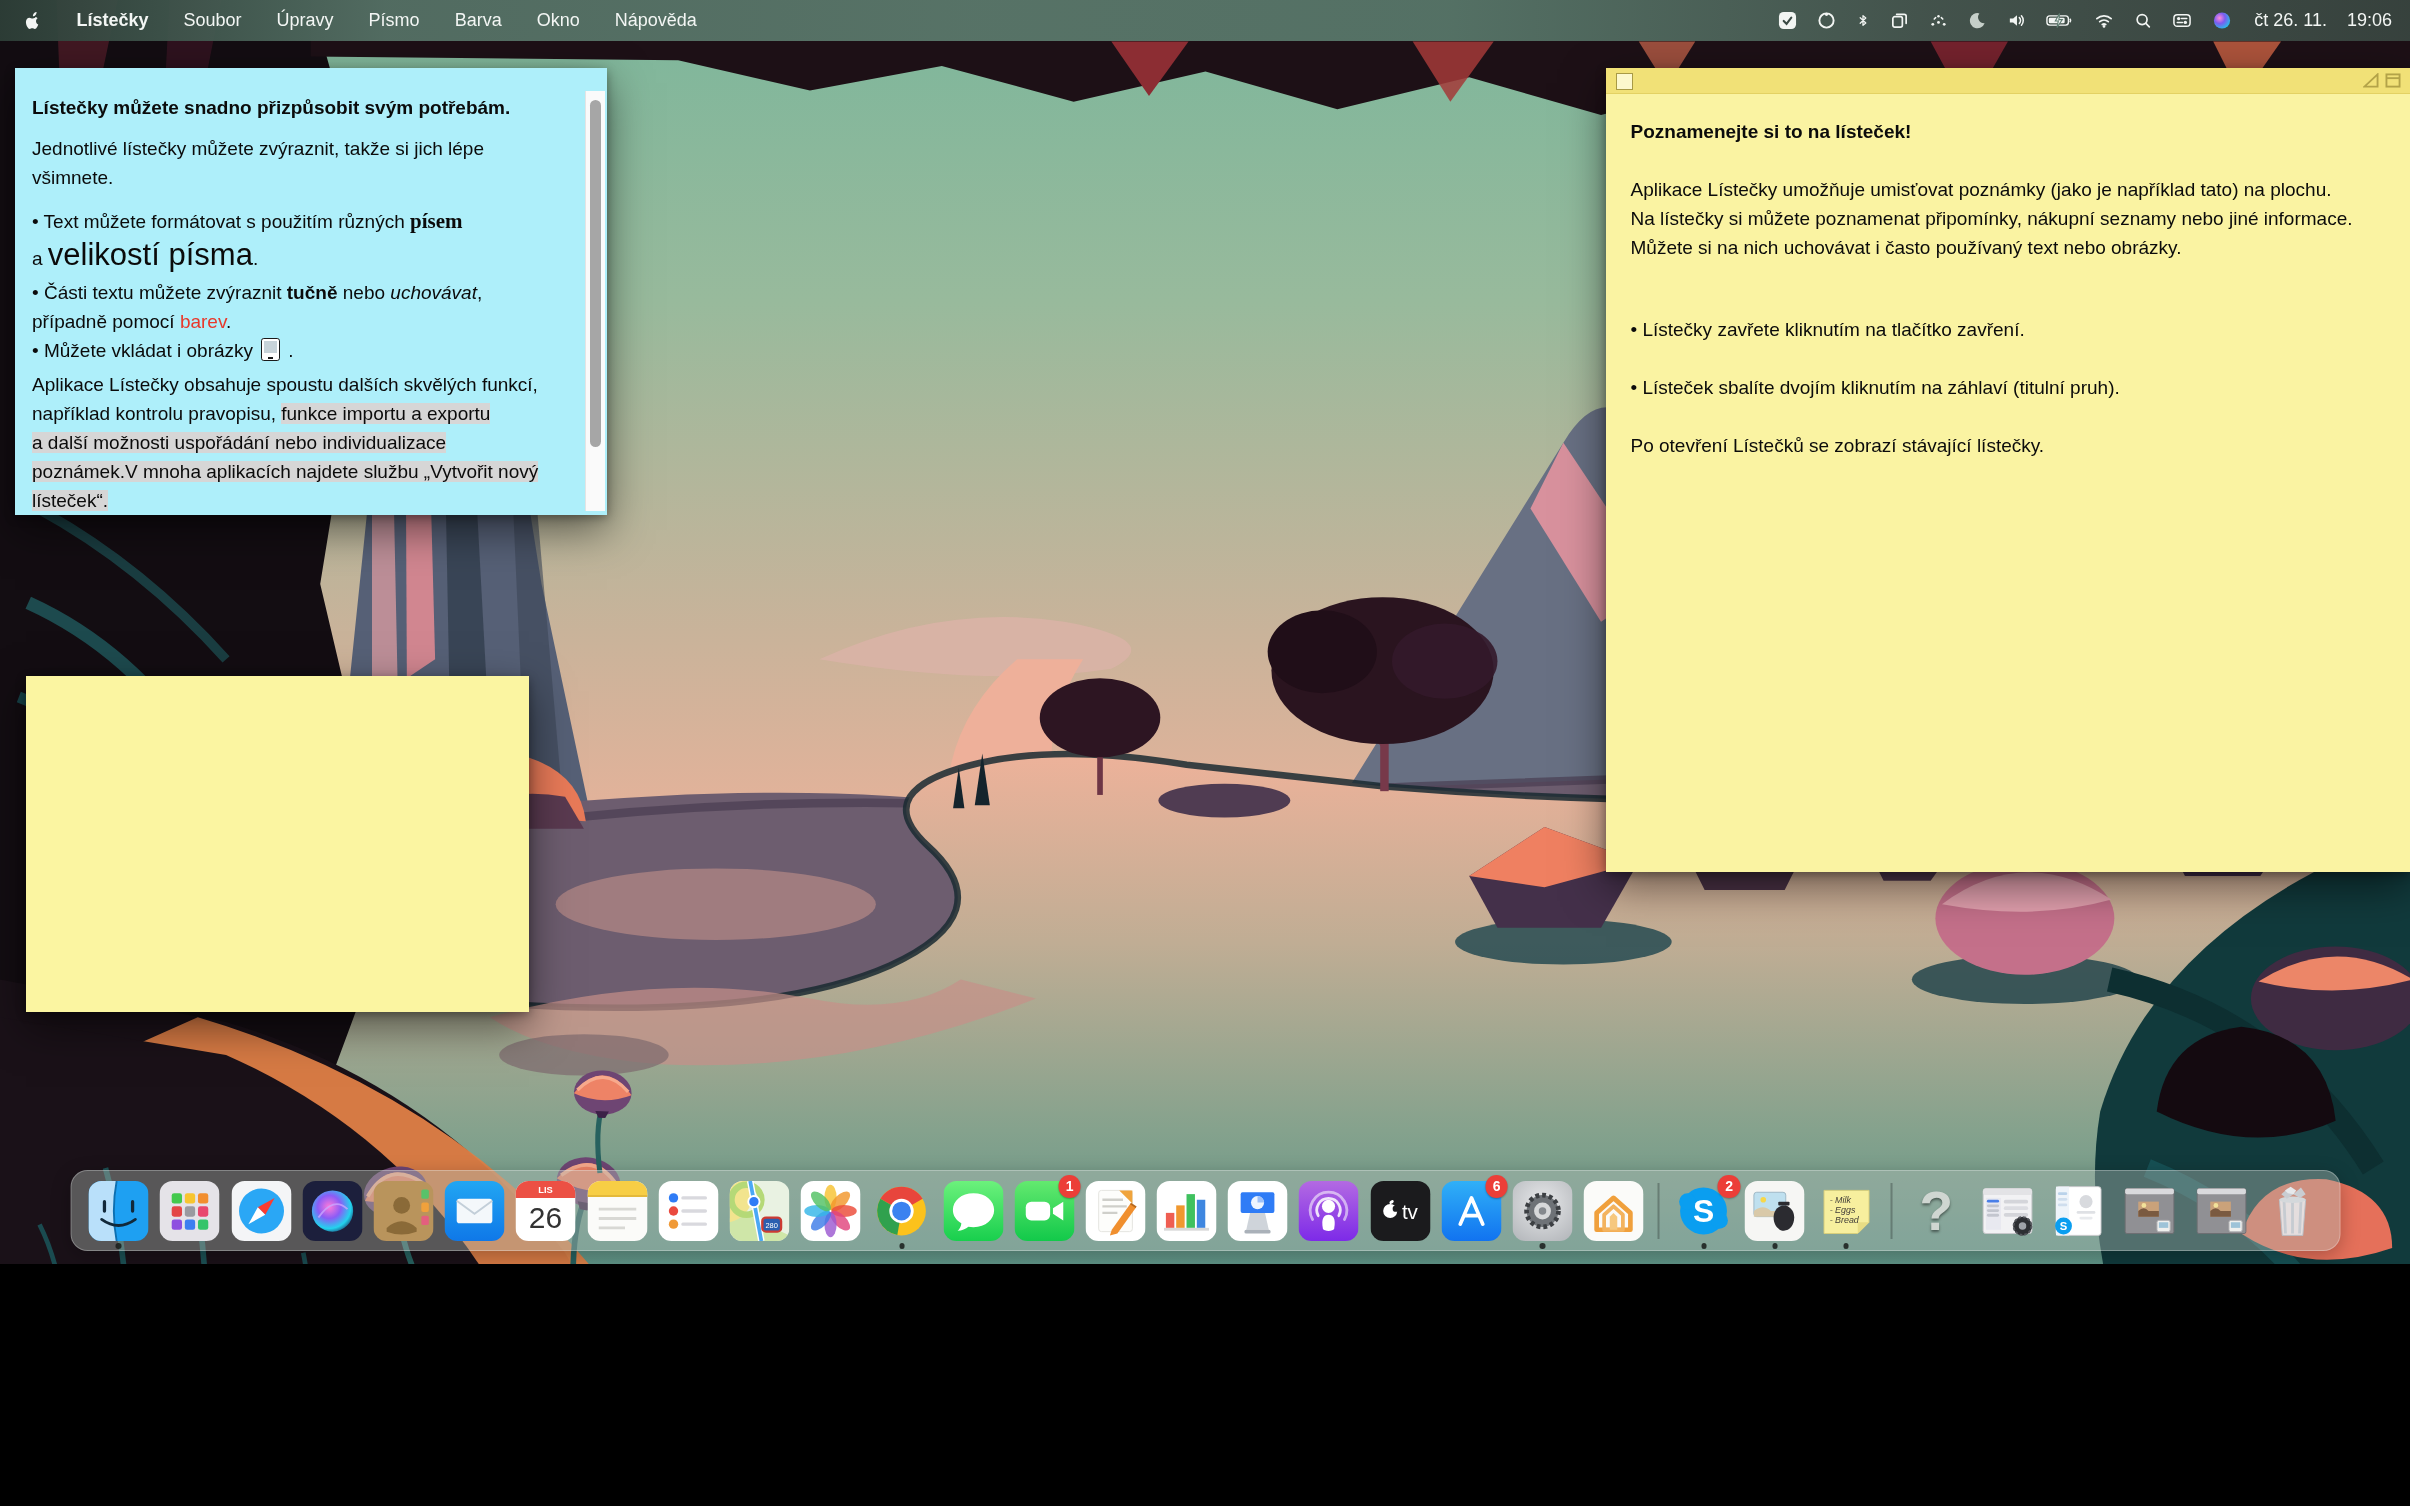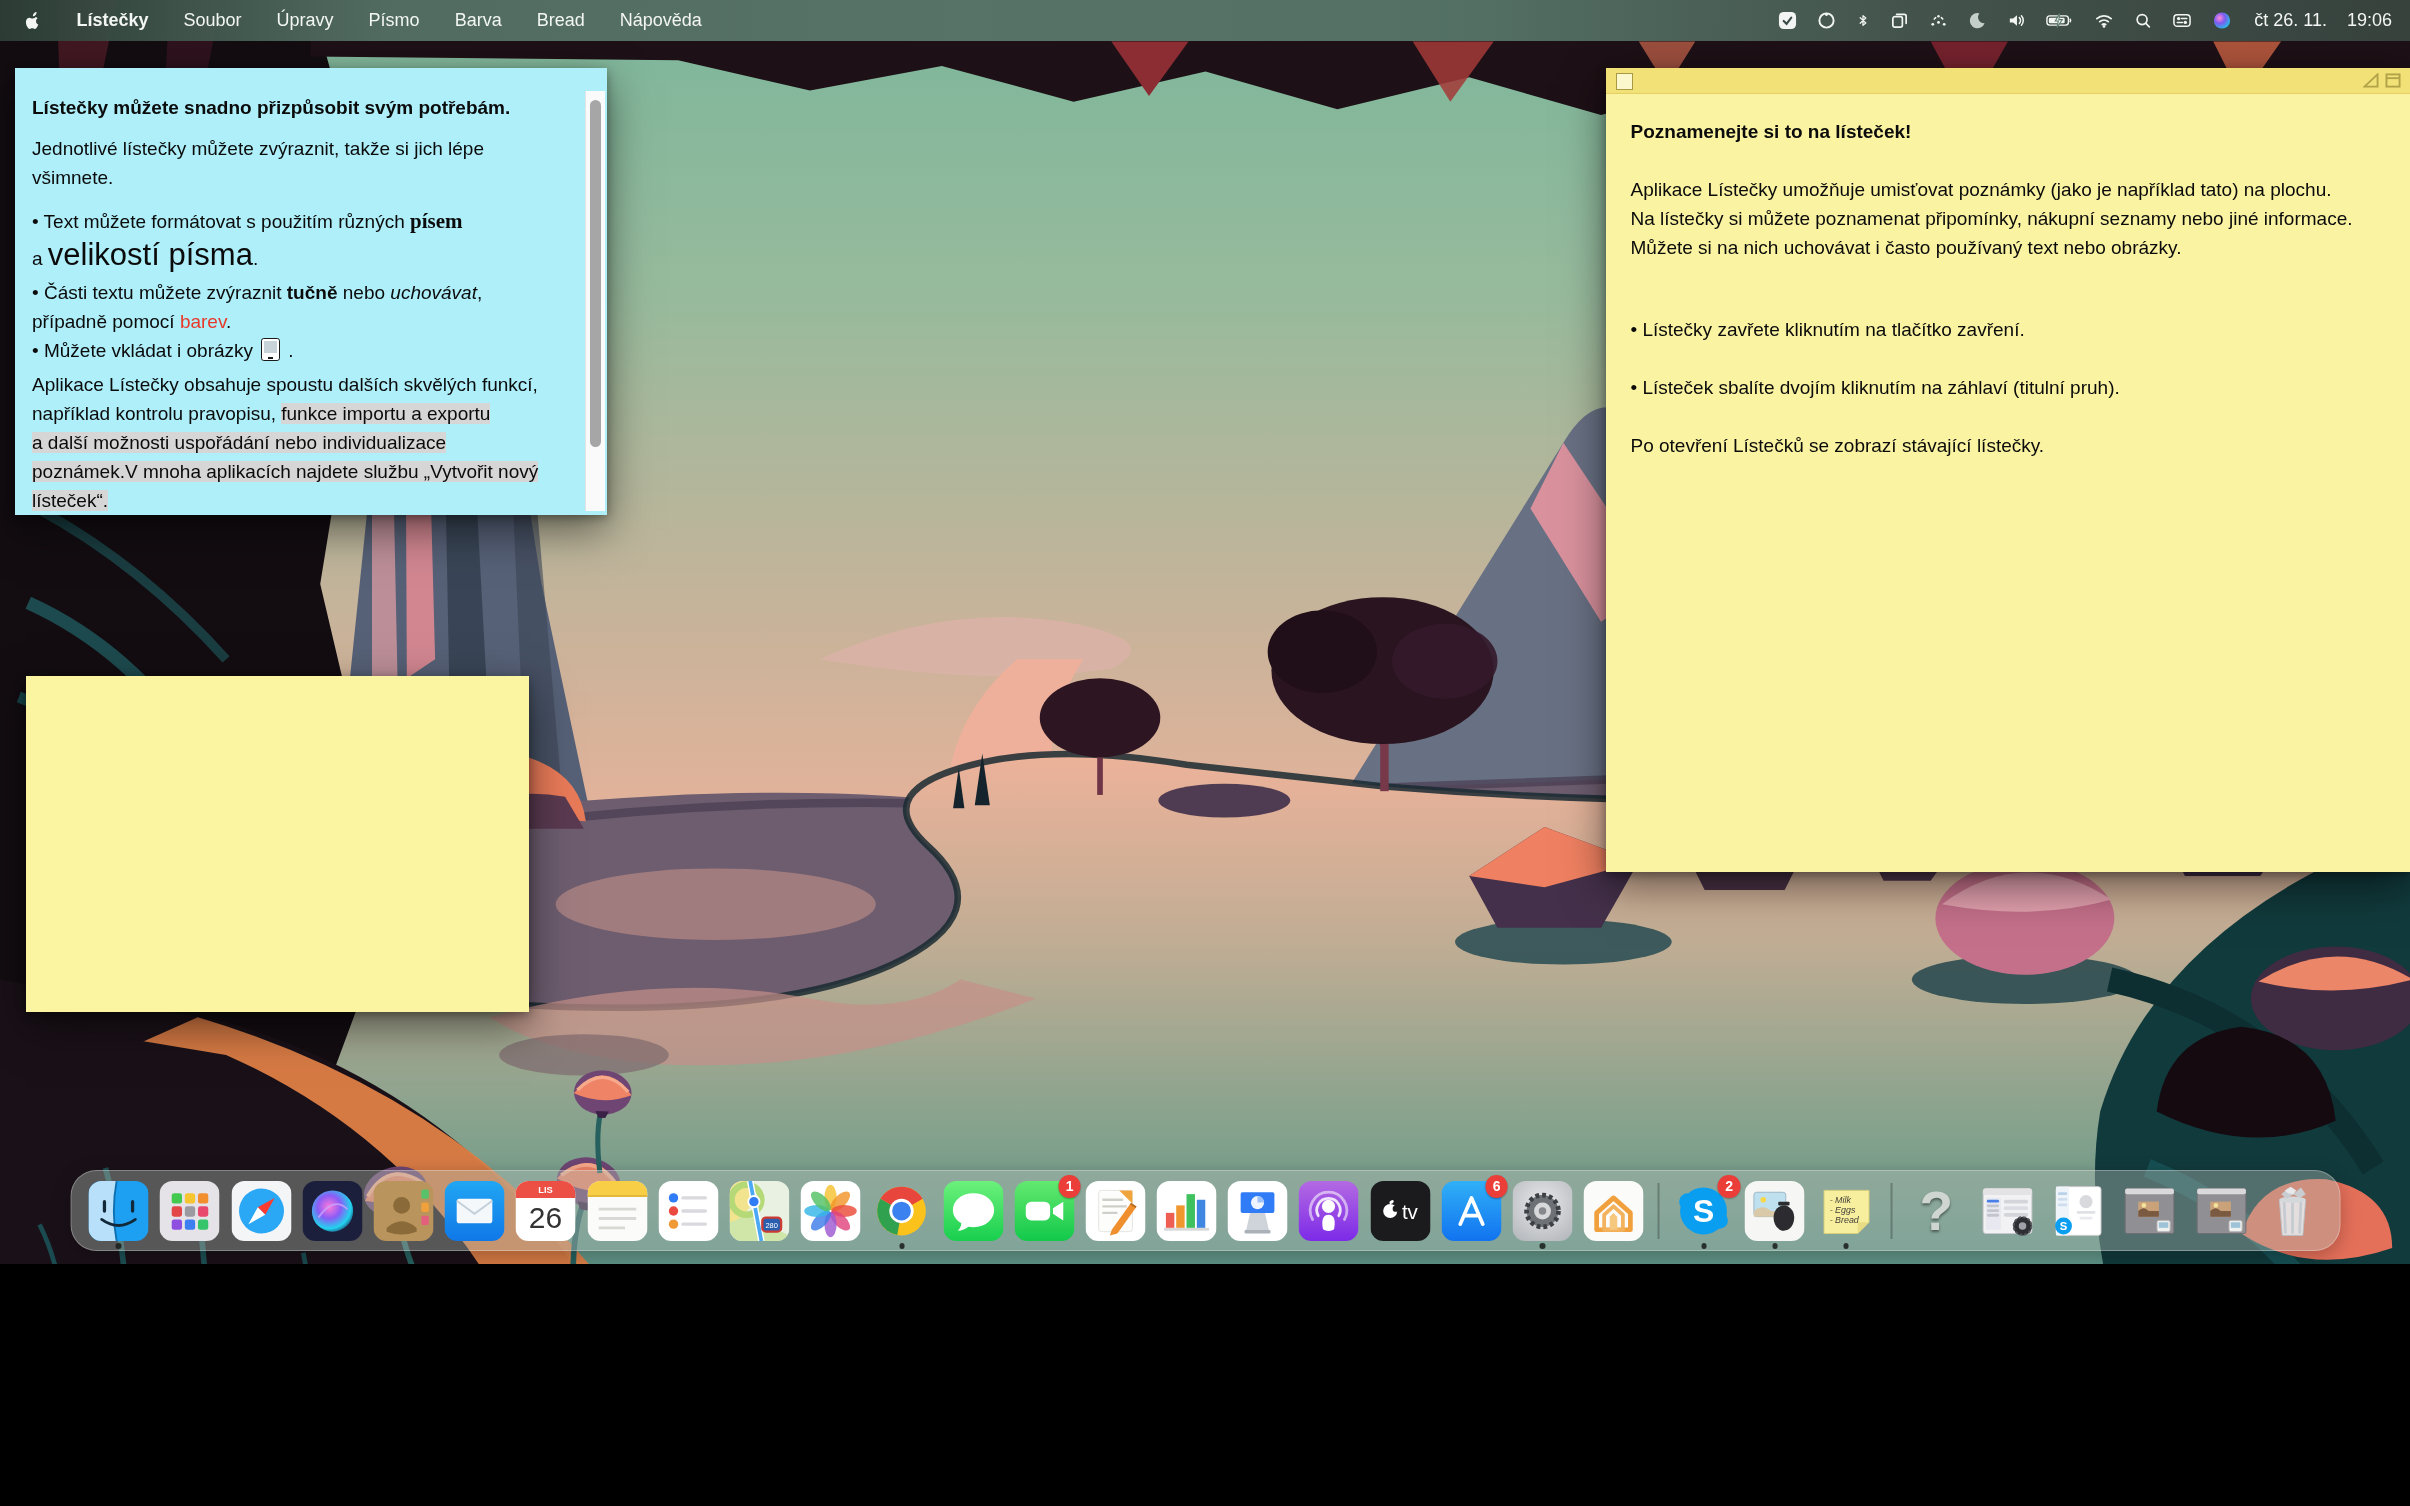--- a/index.html
+++ b/index.html
@@ -44,21 +44,21 @@
   .n-yellow{left:1606px;top:68px;width:804px;height:804px;background:#faf3a2;}
   .ny-titlebar{position:relative;height:25.4px;background:#f1e177;border-bottom:0.9px solid #e3d163;}
   .ny-close{position:absolute;left:10.4px;top:4.7px;width:15px;height:15px;border:1.9px solid #a89a45;background:#fcf8cd;}
   .ny-right{position:absolute;right:9.4px;top:4.7px;display:flex;gap:5.6px;align-items:center;}
   .ny-right svg{display:block;}
   .ny-content{padding:22.6px 24.5px 0 24.5px;font-size:19px;line-height:29px;color:#0b0b0b;}
   .ny-content p{margin:0 0 29px 0;}
   .ny-p1{margin-bottom:53px !important;}
 
   
-  #dock{position:absolute;left:50%;transform:translateX(-50%);bottom:13px;height:79px;z-index:20;display:flex;align-items:center;padding:0 12.2px;border-radius:26px;
+  #dock{position:absolute;left:50%;transform:translateX(-50%);bottom:13px;height:79px;z-index:20;display:flex;align-items:center;padding:0 12.2px;border-radius:17px;
     background:rgba(173,185,178,.42);border:0.9px solid rgba(255,255,255,.28);box-shadow:0 5.6px 19px rgba(0,0,0,.25);text-align:right;}
   .di{position:relative;width:60px;height:60px;margin:0 5.6px;flex:none;}
   .di .ic{width:60px;height:60px;display:block;}
   .dock-divider{width:1.9px;height:56px;background:rgba(40,50,46,.35);margin:0 8.5px;flex:none;}
   .badge{position:absolute;top:-5.6px;right:-6.6px;min-width:22.6px;height:22.6px;border-radius:11.3px;background:#ec3e38;color:#fff;font-size:14px;font-weight:bold;display:flex;align-items:center;justify-content:center;padding:0 3.8px;box-sizing:border-box;box-shadow:0 0.9px 1.9px rgba(0,0,0,.3);}
   .run{position:absolute;left:50%;bottom:-8.5px;width:5.6px;height:5.6px;margin-left:-2.8px;border-radius:50%;background:rgba(25,28,26,.85);}
   .help-q{width:60px;height:60px;display:flex;align-items:center;justify-content:center;font-size:55px;font-weight:bold;color:#cfd6d1;text-shadow:0 1.9px 2.8px rgba(0,0,0,.45);}
 </style>
 </head>
 <body>
@@ -213,21 +213,21 @@
         <svg viewBox="0 0 16 19">
             <path d="M10.7 4.6c.8 0 1.9-.6 2.5-1.3.6-.7 1-1.7.9-2.7-.9 0-1.9.6-2.6 1.3-.5.6-1 1.6-.8 2.7zm2.4 1.3c-1.3 0-2.4.8-3 .8-.7 0-1.7-.8-2.8-.8C5.8 5.9 4 7.3 4 10.1c0 1.7.6 3.5 1.4 4.7.7 1 1.3 1.9 2.2 1.9.9 0 1.3-.6 2.4-.6 1.1 0 1.4.6 2.4.6 1 0 1.6-.9 2.2-1.9.5-.7.9-1.5 1.1-2.3-1.3-.5-2.1-1.7-2.1-3.1 0-1.2.6-2.2 1.5-2.8-.6-.8-1.6-1.3-2.4-1.3z" transform="translate(-3.2 .4)"></path>
           </svg>
       </span>
       <span id="menus" style="display: inline-flex; gap: 35px;">
           <span class="mb-item mb-app">Lístečky</span>
           <span class="mb-item">Soubor</span>
           <span class="mb-item">Úpravy</span>
           <span class="mb-item">Písmo</span>
           <span class="mb-item">Barva</span>
-          <span class="mb-item">Bread</span>
+          <span class="mb-item">Okno</span>
           <span class="mb-item">Nápověda</span>
         </span>
     </div>
     <div class="mb-right">
       <span id="status-icons" style="display: inline-flex; gap: 20px; align-items: center;">
           <span class="st-ic">
             <svg viewBox="0 0 20 20" width="19">
               <rect x="1" y="1" width="18" height="18" rx="5" fill="#f2f5f3"></rect>
               <path d="M6 10.5 L9 13.5 L14 7" stroke="#3a4a44" stroke-width="2.2" fill="none" stroke-linecap="round"></path>
             </svg>

